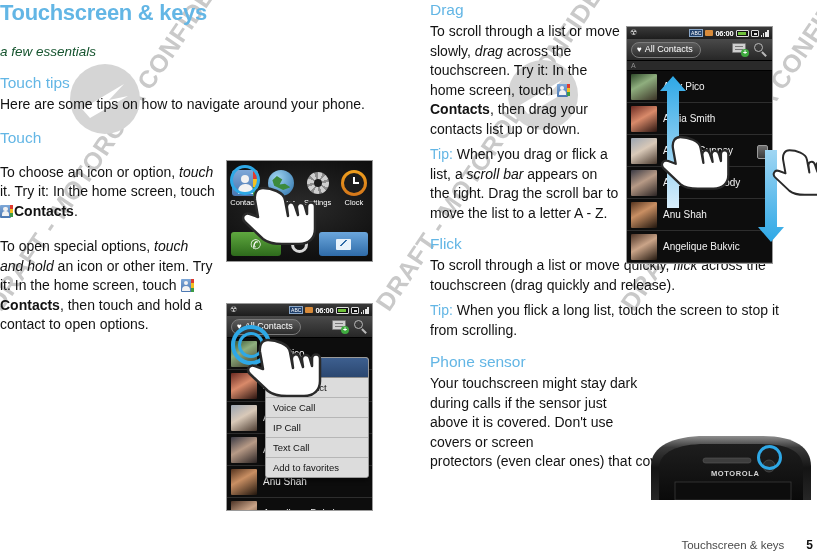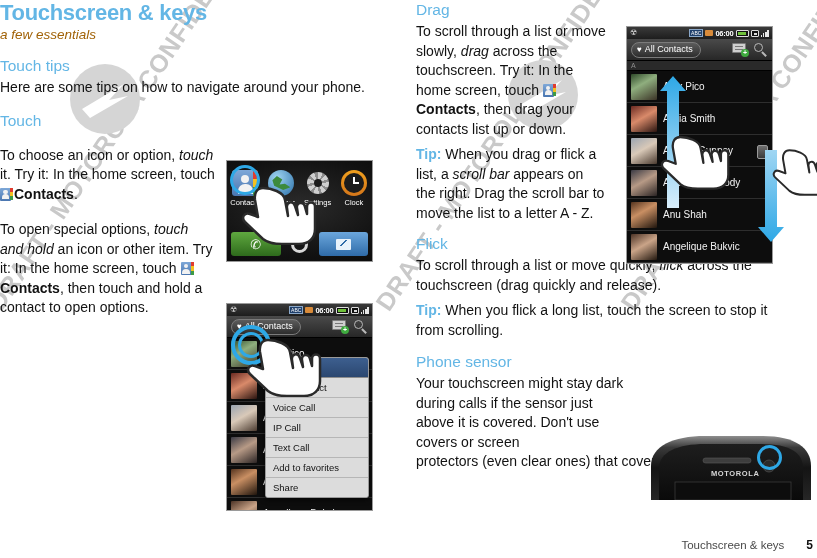--- a/index.html
+++ b/index.html
@@ -38,57 +38,57 @@
   .wm-logo.l1 { left: 62px; top: 64px; }
   .wm-logo.l2 { left: 500px; top: 60px; }
 
   
   .col {
     position: absolute;
     top: 0;
     width: 375px;
   }
   .col-left  { left: 0px; }
-  .col-right { left: 416px; }
+  .col-right { left: 430px; }
 
   h1.title {
     margin: 0;
     padding: 0;
     color: #63b6e5;
     font-size: 22px;
     font-weight: bold;
     letter-spacing: -0.3px;
     line-height: 26px;
   }
   .subtitle {
-    margin: 1px 0 0 0;
+    margin: 18px 0 0 0;
     font-style: italic;
     font-size: 13.5px;
-    color: #a16207;
+    color: #14532d;
     line-height: 16px;
   }
   h2.sect {
     margin: 13px 0 3px 0;
     color: #63b6e5;
     font-size: 15.5px;
     font-weight: normal;
     line-height: 19px;
   }
   p.body {
     margin: 2px 0 0 0;
     font-size: 14px;
     line-height: 19.5px;
     color: #121212;
   }
   p.body.narrow { width: 215px; margin-top: 16px; }
   p.body.rnarrow { width: 190px; }
   p.body.rnarrow2 { width: 210px; }
   .em { font-style: italic; }
   .bold { font-weight: bold; }
-  .tip { color: #63b6e5; font-weight: bold; }
+  .tip { color: #63b6e5; font-weight: normal; }
 
   
   .ic-contacts {
     display: inline-block;
     width: 13px; height: 13px;
     vertical-align: -2px;
     position: relative;
     margin: 0 1px 0 0;
   }
   .ic-contacts .b {
@@ -439,21 +439,20 @@
           <span class="av a6"></span>
           <span class="nm">Angelique Bukvic</span>
         </div>
       <div class="ctxmenu">
         <div class="hdr">Alex Pico</div>
         <div class="mi">View contact</div>
         <div class="mi">Voice Call</div>
         <div class="mi">IP Call</div>
         <div class="mi">Text Call</div>
         <div class="mi">Add to favorites</div>
-        <div class="mi">Share</div>
       </div>
     </div>
   </div>
 
   <div class="ring-hl" style="left:231px; top:325px; width:40px; height:40px; border-width:4px;"></div>
   <div class="ring-hl inner" style="left:238px; top:332px; width:26px; height:26px; border-width:3px;"></div>
   <svg class="hand-svg" style="left:246px; top:335px;" width="78" height="62" viewBox="0 0 78 62">
     <path d="M22 5 C16 5 13 10 14 17 L17 34 L9 31 C3 29 0 35 4 39 L22 56 C27 60 34 61 41 61 L58 61 C68 61 74 55 74 46 L74 24 C74 18 66 18 66 24 L66 31 L64 24 C63 18 55 19 56 25 L57 32 L54 23 C52 17 45 19 46 25 L47 33 L44 17 C43 9 30 5 22 5 Z" fill="#ffffff" stroke="#2a2a2a" stroke-width="2.5" stroke-linejoin="round"></path>
   </svg>
 

